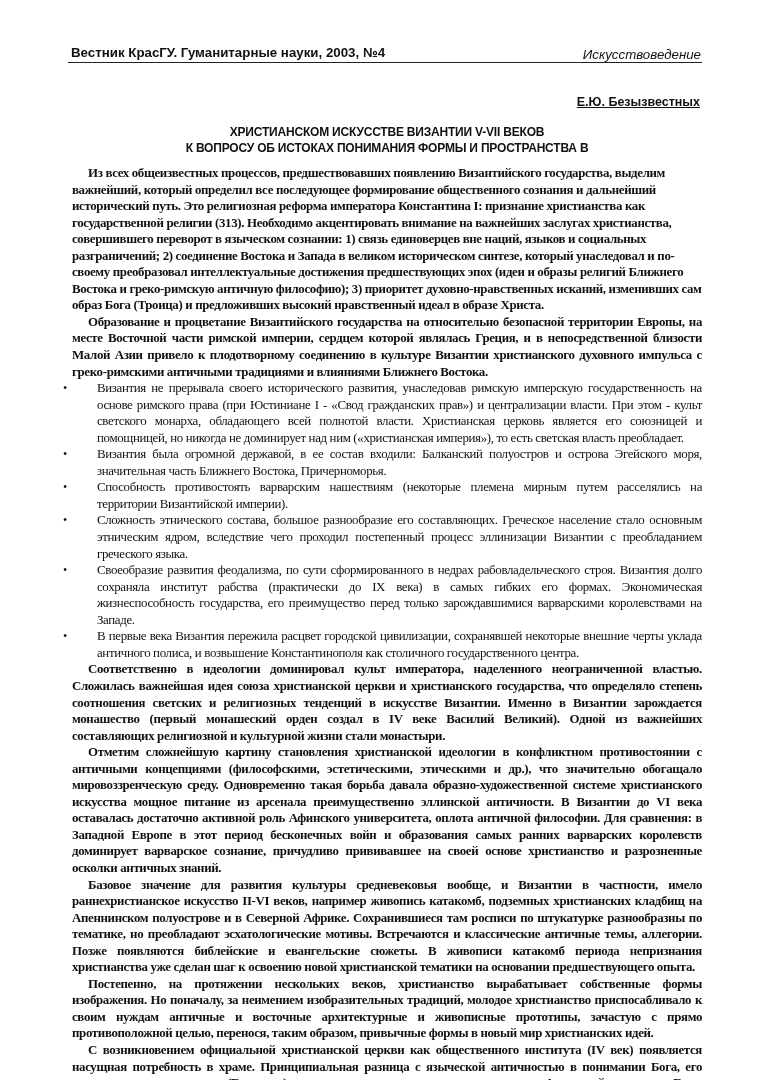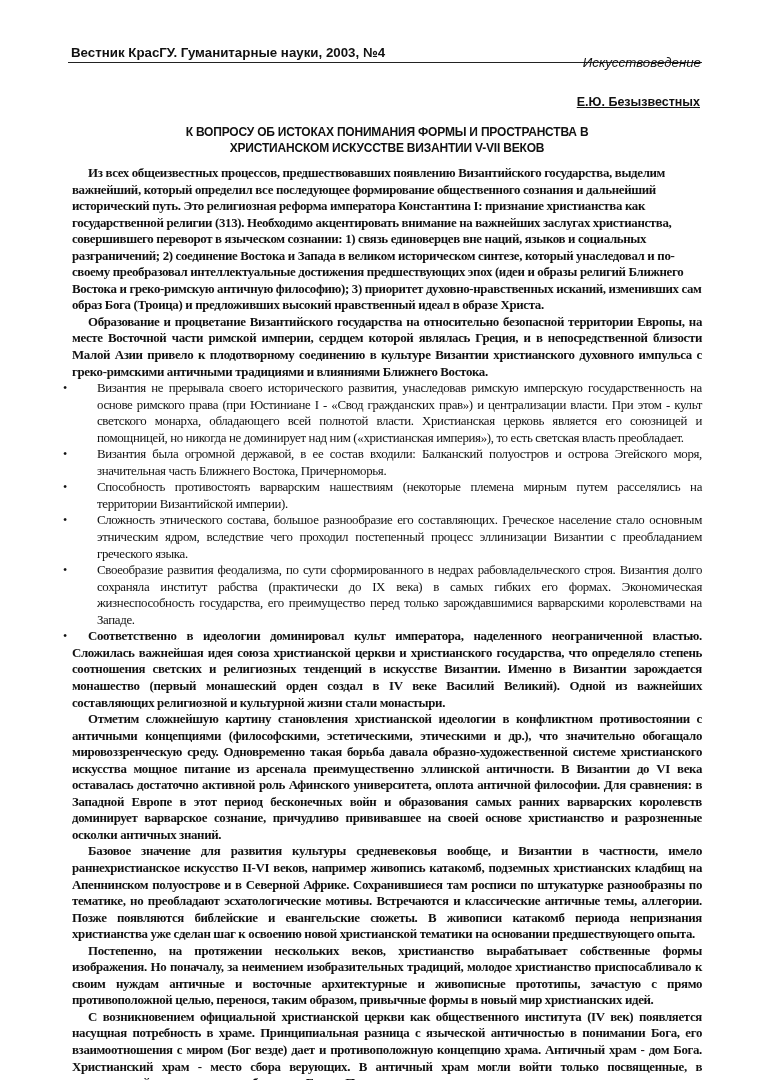--- a/index.html
+++ b/index.html
@@ -3,21 +3,21 @@
 <meta charset="utf-8">
 <style>
   html, body { margin: 0; padding: 0; background: #ffffff; }
   body { width: 764px; height: 1080px; position: relative; overflow: hidden; color: #111; }
   .header {
     position: absolute; left: 68px; top: 43px; width: 634px;
     border-bottom: 1px solid #222; height: 19px;
     font-family: "Liberation Sans", sans-serif; font-size: 13.3px;
   }
   .header .left { position: absolute; left: 3px; top: 2px; font-weight: bold; }
-  .header .right { position: absolute; right: 1px; top: 12px; font-style: italic; }
+  .header .right { position: absolute; right: 1px; top: 4px; font-style: italic; }
   .author {
     position: absolute; right: 64px; top: 95px;
     font-family: "Liberation Sans", sans-serif; font-weight: bold; font-size: 12.5px; text-decoration: underline;
   }
   .title {
     position: absolute; left: 72px; width: 630px; top: 124px; text-align: center;
     font-family: "Liberation Sans", sans-serif; font-weight: bold; font-size: 12px; line-height: 16px;
     letter-spacing: -0.2px;
   }
   .body {
@@ -35,33 +35,33 @@
 <body>
 
 <div class="header">
   <span class="left">Вестник КрасГУ. Гуманитарные науки, 2003, №4</span>
   <span class="right">Искусствоведение</span>
 </div>
 
 <div class="author">Е.Ю. Безызвестных</div>
 
 <div class="title">
+  <div>ХРИСТИАНСКОМ ИСКУССТВЕ ВИЗАНТИИ V-VII ВЕКОВ</div>
   <div>К ВОПРОСУ ОБ ИСТОКАХ ПОНИМАНИЯ ФОРМЫ И ПРОСТРАНСТВА В</div>
-  <div>ХРИСТИАНСКОМ ИСКУССТВЕ ВИЗАНТИИ V-VII ВЕКОВ</div>
 </div>
 
 <div class="body">
   <p class="ragged">Из всех общеизвестных процессов, предшествовавших появлению Византийского государства, выделим важнейший, который определил все последующее формирование общественного сознания и дальнейший исторический путь. Это религиозная реформа императора Константина I: признание христианства как государственной религии (313). Необходимо акцентировать внимание на важнейших заслугах христианства, совершившего переворот в языческом сознании: 1) связь единоверцев вне наций, языков и социальных разграничений; 2) соединение Востока и Запада в великом историческом синтезе, который унаследовал и по-своему преобразовал интеллектуальные достижения предшествующих эпох (идеи и образы религий Ближнего Востока и греко-римскую античную философию); 3) приоритет духовно-нравственных исканий, изменивших сам образ Бога (Троица) и предложивших высокий нравственный идеал в образе Христа.</p>
   <p>Образование и процветание Византийского государства на относительно безопасной территории Европы, на месте Восточной части римской империи, сердцем которой являлась Греция, и в непосредственной близости Малой Азии привело к плодотворному соединению в культуре Византии христианского духовного импульса с греко-римскими античными традициями и влияниями Ближнего Востока.</p>
   <ul>
     <li><span class="bullet">•</span><span>Византия не прерывала своего исторического развития, унаследовав римскую имперскую государственность на основе римского права (при Юстиниане I - «Свод гражданских прав») и централизации власти. При этом - культ светского монарха, обладающего всей полнотой власти. Христианская церковь является его союзницей и помощницей, но никогда не доминирует над ним («христианская империя»), то есть светская власть преобладает.</span></li>
     <li><span class="bullet">•</span><span>Византия была огромной державой, в ее состав входили: Балканский полуостров и острова Эгейского моря, значительная часть Ближнего Востока, Причерноморья.</span></li>
     <li><span class="bullet">•</span><span>Способность противостоять варварским нашествиям (некоторые племена мирным путем расселялись на территории Византийской империи).</span></li>
     <li><span class="bullet">•</span><span>Сложность этнического состава, большое разнообразие его составляющих. Греческое население стало основным этническим ядром, вследствие чего проходил постепенный процесс эллинизации Византии с преобладанием греческого языка.</span></li>
     <li><span class="bullet">•</span><span>Своеобразие развития феодализма, по сути сформированного в недрах рабовладельческого строя. Византия долго сохраняла институт рабства (практически до IX века) в самых гибких его формах. Экономическая жизнеспособность государства, его преимущество перед только зарождавшимися варварскими королевствами на Западе.</span></li>
-    <li><span class="bullet">•</span></li>
+    <li><span class="bullet">•</span><span>В первые века Византия пережила расцвет городской цивилизации, сохранявшей некоторые внешние черты уклада античного полиса, и возвышение Константинополя как столичного государственного центра.</span></li>
   </ul>
   <p>Соответственно в идеологии доминировал культ императора, наделенного неограниченной властью. Сложилась важнейшая идея союза христианской церкви и христианского государства, что определяло степень соотношения светских и религиозных тенденций в искусстве Византии. Именно в Византии зарождается монашество (первый монашеский орден создал в IV веке Василий Великий). Одной из важнейших составляющих религиозной и культурной жизни стали монастыри.</p>
   <p>Отметим сложнейшую картину становления христианской идеологии в конфликтном противостоянии с античными концепциями (философскими, эстетическими, этическими и др.), что значительно обогащало мировоззренческую среду. Одновременно такая борьба давала образно-художественной системе христианского искусства мощное питание из арсенала преимущественно эллинской античности. В Византии до VI века оставалась достаточно активной роль Афинского университета, оплота античной философии. Для сравнения: в Западной Европе в этот период бесконечных войн и образования самых ранних варварских королевств доминирует варварское сознание, причудливо прививавшее на своей основе христианство и разрозненные осколки античных знаний.</p>
   <p>Базовое значение для развития культуры средневековья вообще, и Византии в частности, имело раннехристианское искусство II-VI веков, например живопись катакомб, подземных христианских кладбищ на Апеннинском полуострове и в Северной Африке. Сохранившиеся там росписи по штукатурке разнообразны по тематике, но преобладают эсхатологические мотивы. Встречаются и классические античные темы, аллегории. Позже появляются библейские и евангельские сюжеты. В живописи катакомб периода непризнания христианства уже сделан шаг к освоению новой христианской тематики на основании предшествующего опыта.</p>
   <p>Постепенно, на протяжении нескольких веков, христианство вырабатывает собственные формы изображения. Но поначалу, за неимением изобразительных традиций, молодое христианство приспосабливало к своим нуждам античные и восточные архитектурные и живописные прототипы, зачастую с прямо противоположной целью, перенося, таким образом, привычные формы в новый мир христианских идей.</p>
   <p>С возникновением официальной христианской церкви как общественного института (IV век) появляется насущная потребность в храме. Принципиальная разница с языческой античностью в понимании Бога, его взаимоотношения с миром (Бог везде) дает и противоположную концепцию храма. Античный храм - дом Бога. Христианский храм - место сбора верующих. В античный храм могли войти только посвященные, в христианский - все, желающие общения с Богом. Поэтому</p>
 </div>
 
 </body></html>

